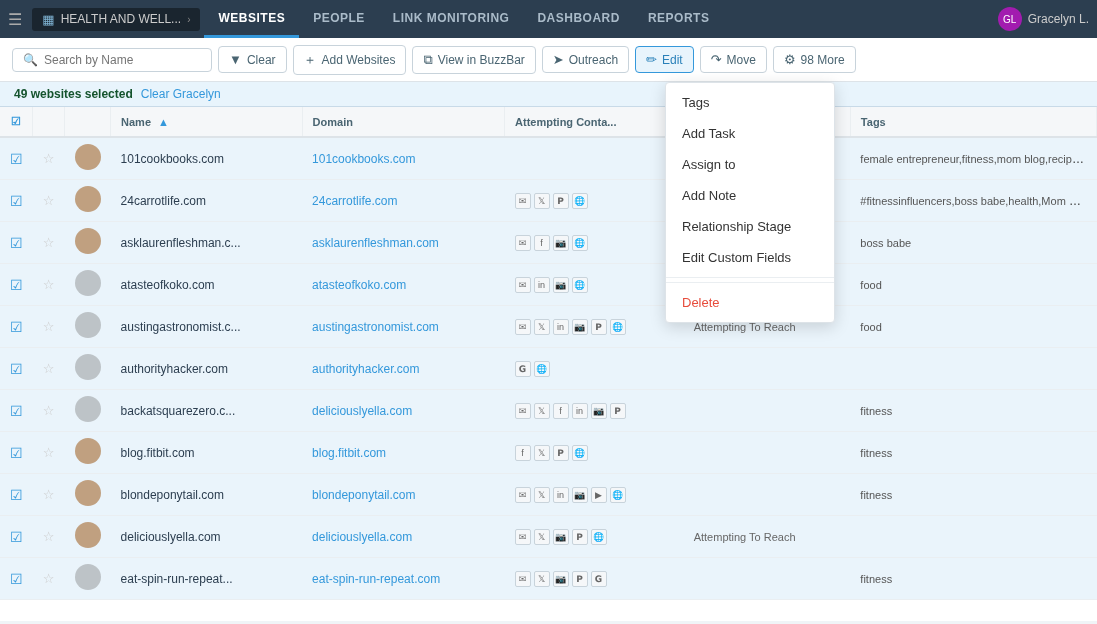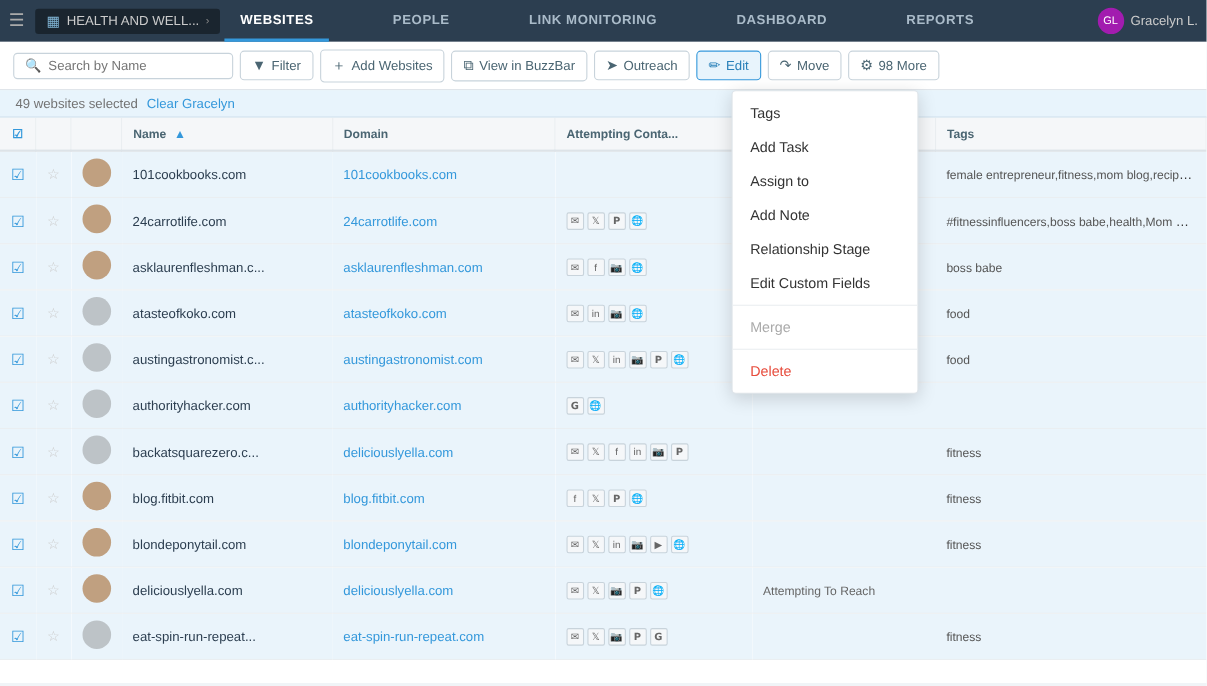--- a/index.html
+++ b/index.html
@@ -8,21 +8,21 @@
     
     .top-nav {
       display: flex; align-items: center; background: #2c3e50; height: 38px; padding: 0 8px; gap: 0;
     }
     .nav-hamburger { color: #aaa; font-size: 16px; margin-right: 10px; cursor: pointer; }
     .nav-brand {
       display: flex; align-items: center; background: #1a252f; border-radius: 3px; padding: 4px 10px; margin-right: 4px; color: #ccc; font-size: 12px; gap: 6px; cursor: pointer;
     }
     .nav-brand .brand-icon { color: #7fb3d3; font-size: 13px; }
     .nav-brand .chevron { color: #888; font-size: 10px; }
-    .nav-tabs { display: flex; align-items: center; height: 100%; gap: 44px; }
+    .nav-tabs { display: flex; align-items: center; height: 100%; }
     .nav-tab {
       color: #aabbc9; font-size: 12px; font-weight: 600; padding: 0 14px; height: 38px; display: flex; align-items: center; cursor: pointer; text-transform: uppercase; letter-spacing: 0.5px; border-bottom: 3px solid transparent;
     }
     .nav-tab.active { color: #fff; border-bottom: 3px solid #3498db; }
     .nav-spacer { flex: 1; }
     .nav-user { display: flex; align-items: center; gap: 6px; color: #ccc; font-size: 12px; cursor: pointer; }
     .nav-avatar { width: 24px; height: 24px; border-radius: 50%; background: #a21caf; overflow: hidden; display: flex; align-items: center; justify-content: center; font-size: 10px; color: #fff; }
 
     
     .toolbar {
@@ -36,21 +36,21 @@
     .toolbar-btn {
       display: flex; align-items: center; gap: 5px; padding: 5px 10px; border: 1px solid #c8d3db; border-radius: 4px; background: #fff; font-size: 12px; color: #4a6572; cursor: pointer; white-space: nowrap;
     }
     .toolbar-btn.active { background: #e8f4fc; border-color: #3498db; color: #2980b9; }
     .toolbar-icon { font-size: 13px; }
 
     
     .selection-bar {
       background: #e8f4fc; padding: 5px 14px; display: flex; align-items: center; gap: 8px; border-bottom: 1px solid #c8dae8; font-size: 12px;
     }
-    .selection-count { font-weight: 400; color: #737373; }
+    .selection-count { font-weight: 700; color: #14532d; }
     .clear-link { color: #3498db; cursor: pointer; text-decoration: none; }
 
     
     .table-container { overflow: auto; height: calc(624px - 38px - 44px - 28px); background: #fff; }
     table { width: 100%; border-collapse: collapse; font-size: 12px; }
     thead tr { background: #f5f7f9; border-bottom: 2px solid #dde3e8; }
     th {
       text-align: left; padding: 8px 10px; font-weight: 600; color: #4a6572; font-size: 11px; white-space: nowrap; border-right: 1px solid #eaeef1; user-select: none; cursor: pointer;
     }
     th:first-child { width: 32px; text-align: center; }
@@ -109,21 +109,21 @@
   </div>
 </div>
 
 <div class="toolbar">
   <div class="search-box">
     <span class="search-icon">🔍</span>
     <input type="text" placeholder="Search by Name" style="">
   </div>
   <button class="toolbar-btn">
     <span class="toolbar-icon">▼</span>
-    <span>Filter</span>
+    <span>Clear</span>
   </button>
   <button class="toolbar-btn">
     <span class="toolbar-icon">＋</span>
     <span>Add Websites</span>
   </button>
   <button class="toolbar-btn">
     <span class="toolbar-icon">⧉</span>
     <span>View in BuzzBar</span>
   </button>
   <button class="toolbar-btn">
@@ -355,16 +355,15 @@
 </div>
 
 <div class="dropdown-menu" id="dropdown-menu">
 <div class="dropdown-item">Tags</div>
     <div class="dropdown-item">Add Task</div>
     <div class="dropdown-item">Assign to</div>
     <div class="dropdown-item">Add Note</div>
     <div class="dropdown-item">Relationship Stage</div>
     <div class="dropdown-item">Edit Custom Fields</div>
     <hr class="dropdown-divider">
-    <div class="dropdown-item disabled">Merge</div>
     <hr class="dropdown-divider">
     <div class="dropdown-item danger">Delete</div>
   </div>
 
 </body></html>

